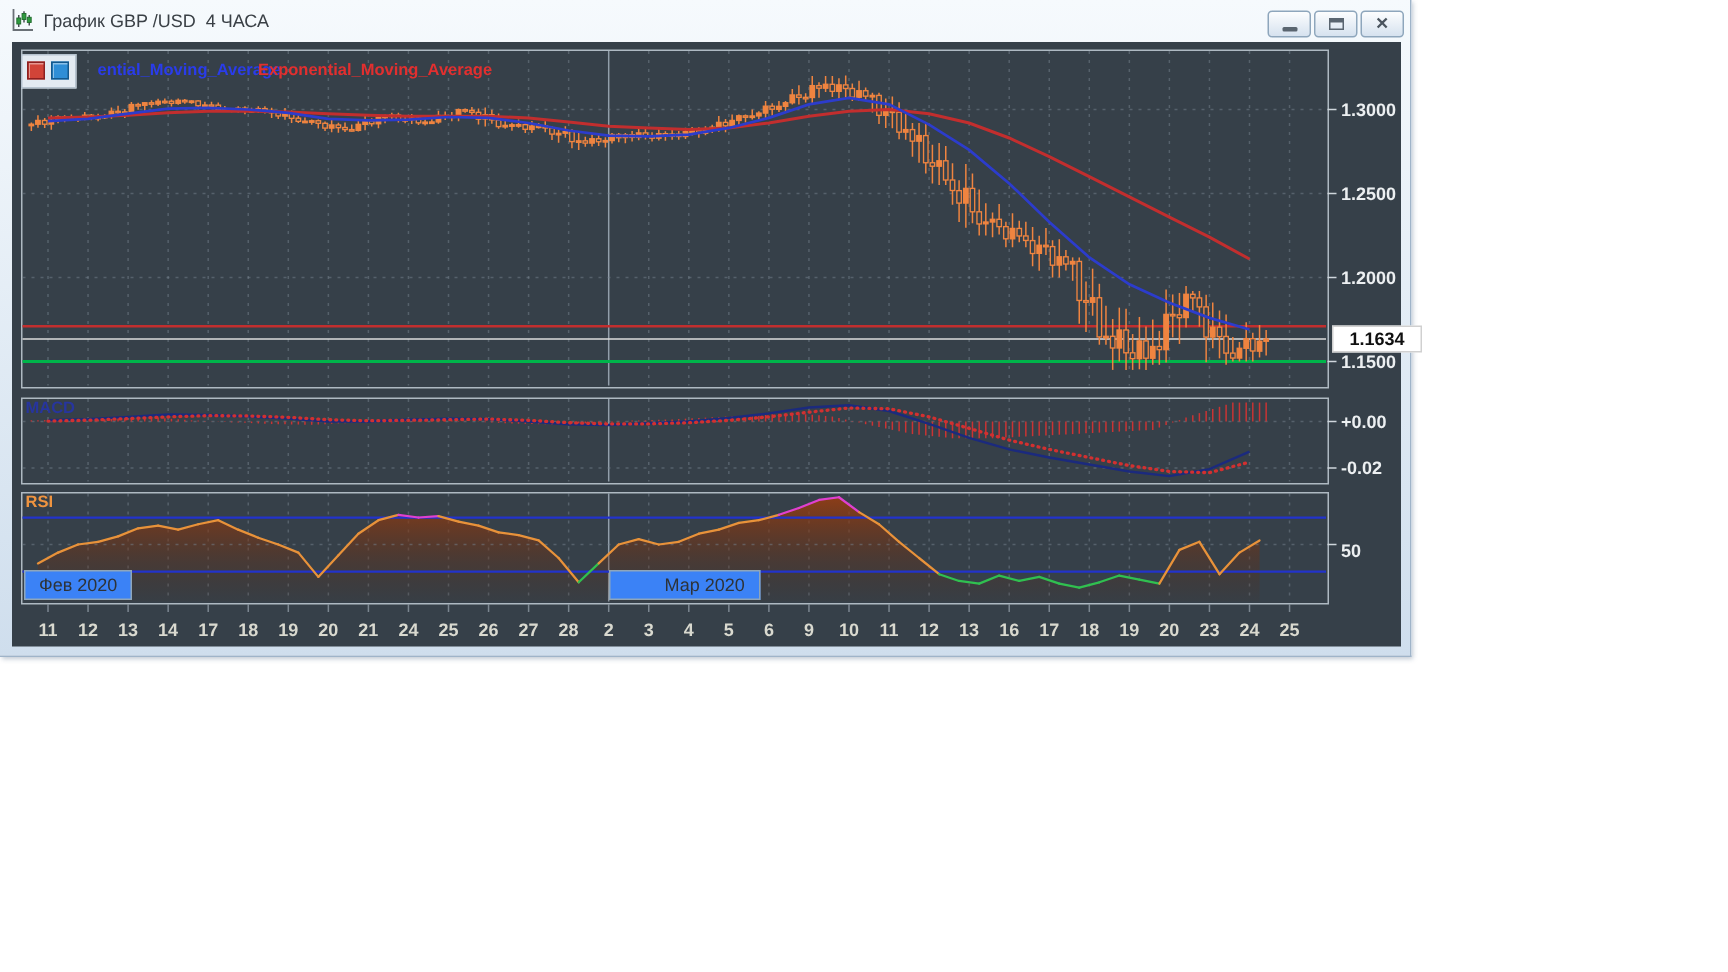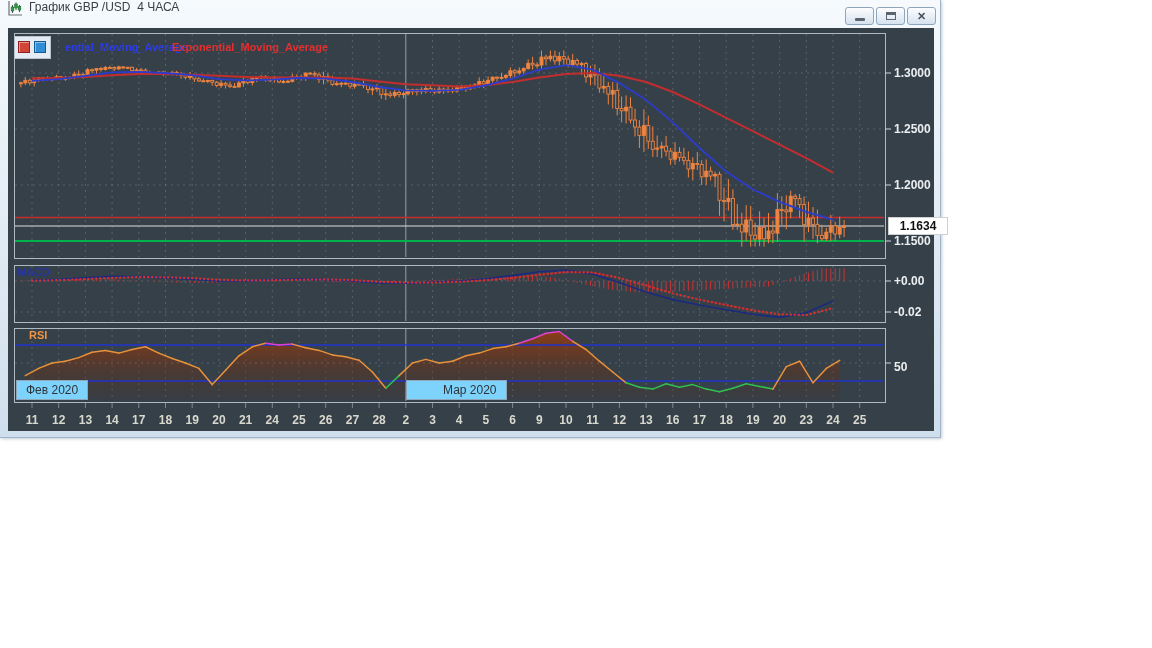--- a/index.html
+++ b/index.html
@@ -1,37 +1,37 @@
 <!DOCTYPE html>
 <html><head>
 <meta charset="utf-8">
 <style>
   html,body{margin:0;padding:0;}
   body{width:1152px;height:648px;background:#ffffff;font-family:"Liberation Sans",sans-serif;position:relative;overflow:hidden;}
   .window{position:absolute;left:0;top:0;width:941px;height:438px;background:linear-gradient(#f6fafd,#cfdeed);border-right:1px solid #9fb4c9;border-bottom:1px solid #9fb4c9;box-sizing:border-box;box-shadow:1px 1px 3px rgba(120,140,160,0.45);}
-  .titlebar{position:absolute;left:0;top:0;right:12px;height:28px;display:flex;padding-left:6px;box-sizing:border-box;}
+  .titlebar{position:absolute;left:0;top:0;right:12px;height:28px;display:flex;align-items:center;padding-left:6px;box-sizing:border-box;}
   .title-icon{width:18px;height:18px;margin-right:5px;flex:0 0 auto;}
   .title-text{font-size:12px;color:#3a4046;white-space:pre;}
   .win-btn{position:absolute;top:7px;width:29px;height:18px;border:1px solid #8ea6bc;border-radius:3px;background:linear-gradient(#fcfdfe,#d6e2ef);box-sizing:border-box;cursor:default;}
   .win-btn .bar{position:absolute;left:9px;top:10px;width:10px;height:3px;background:#5a6570;border-radius:1px;}
   .win-btn .sqr{position:absolute;left:9px;top:4px;width:10px;height:8px;border:1px solid #5a6570;border-top-width:3px;box-sizing:border-box;}
   .win-btn .xgl{position:absolute;left:0;top:1px;width:100%;text-align:center;font-size:11px;font-weight:bold;color:#4a545e;line-height:15px;}
   .client{position:absolute;left:8px;top:28px;width:926px;height:403px;background:#364049;}
   .client svg{position:absolute;left:0;top:0;}
   .legend-panel{position:absolute;left:6px;top:8px;width:37px;height:23px;background:#e4ebf2;border:1px solid #b7c4d0;box-sizing:border-box;z-index:4;}
   .sq{position:absolute;top:4px;width:12px;height:12px;border:1px solid;box-sizing:border-box;box-shadow:inset 1px 1px 0 rgba(255,255,255,0.45);}
   .sq-red{left:3px;background:#d24438;border-color:#8c2020;}
   .sq-blue{left:19px;background:#2f8ed6;border-color:#14588c;}
   .legend-text{position:absolute;top:13px;font-size:11px;font-weight:bold;z-index:3;white-space:nowrap;}
   .legend-ma1{left:57px;color:#2a3cea;}
   .legend-ma2{left:164px;color:#e22f2f;}
   .pane-label{position:absolute;font-size:11px;font-weight:bold;z-index:3;}
   .macd-label{left:9px;top:238px;color:#27359e;}
-  .rsi-label{left:9px;top:301px;color:#ef9440;margin-left:12px;}
-  .month-box{position:absolute;top:352px;height:20px;line-height:18px;padding:0 9px;background:#7dd3fc;border:1px solid #8fa6ba;color:#2e3338;font-size:12px;box-sizing:border-box;z-index:5;}
+  .rsi-label{left:9px;top:301px;color:#ef9440;}
+  .month-box{position:absolute;top:352px;height:20px;line-height:18px;padding:0 9px;background:#3b82f6;border:1px solid #8fa6ba;color:#2e3338;font-size:12px;box-sizing:border-box;z-index:5;}
   .month-feb{left:8px;}
   .month-mar{left:398px;padding-left:36px;}
   .price-box{position:absolute;left:880px;top:189px;width:60px;height:18px;background:#ffffff;border:1px solid #d0d0d0;color:#101010;font-size:12px;font-weight:bold;text-align:center;line-height:17px;box-sizing:border-box;z-index:5;}
 </style>
 </head>
 <body>
 
 <div class="window">
   <div class="titlebar">
     <svg class="title-icon" viewBox="0 0 18 18">

